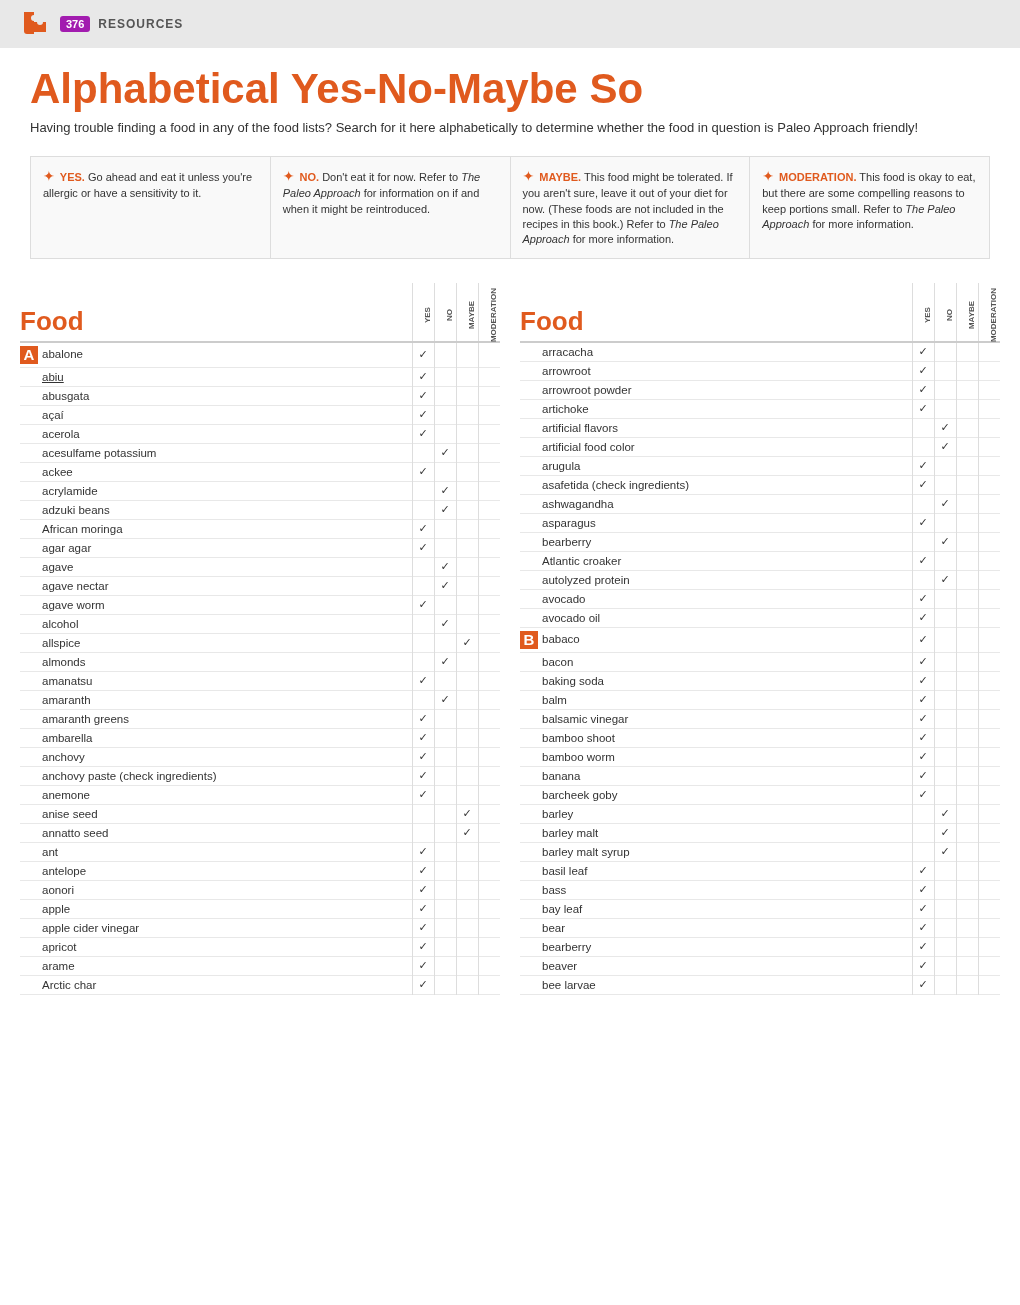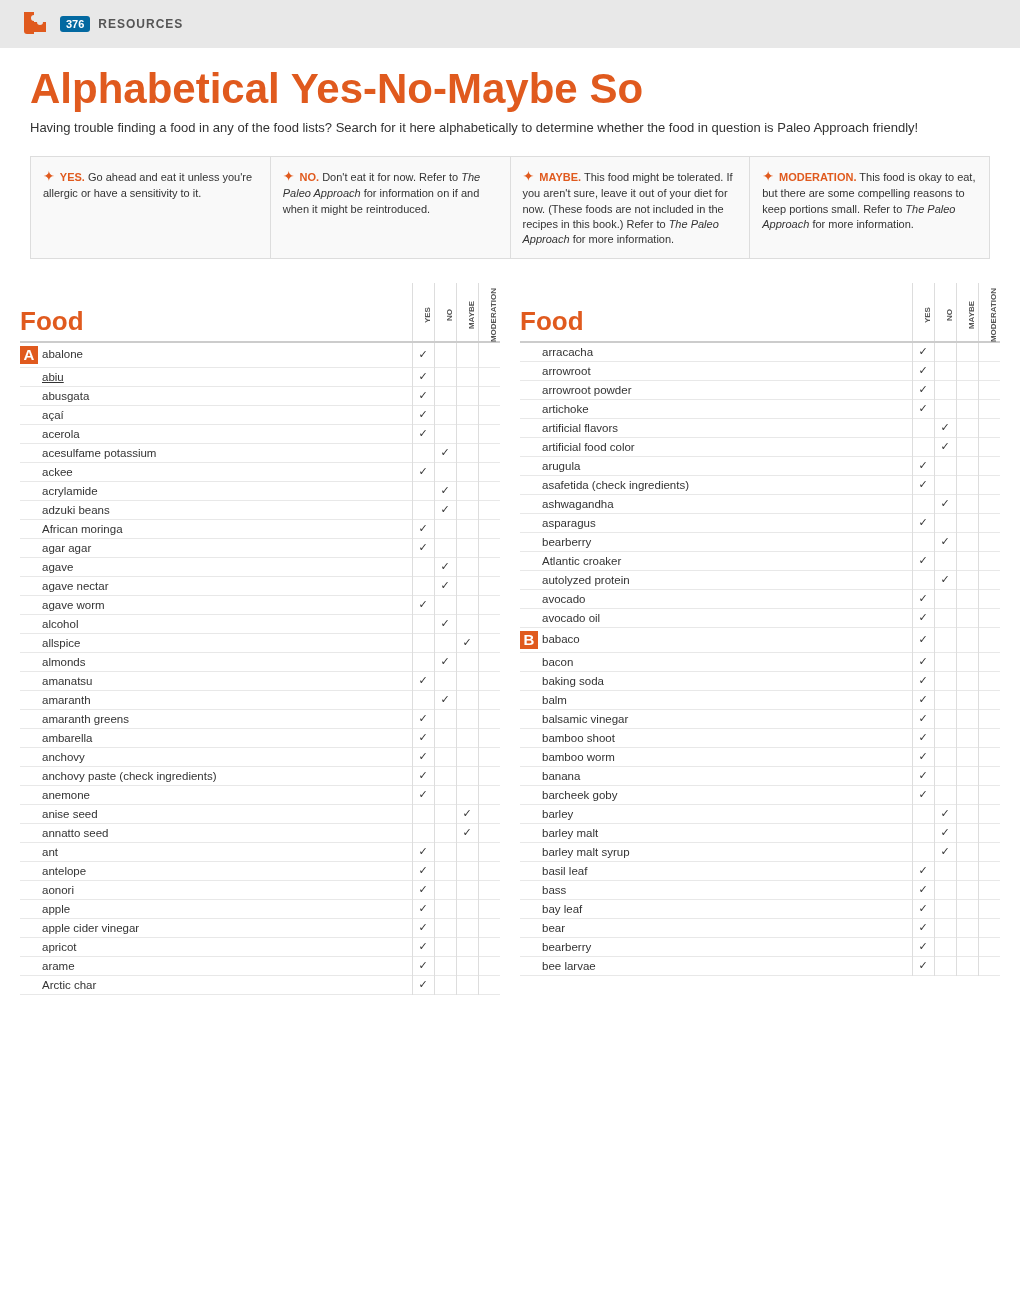--- a/index.html
+++ b/index.html
@@ -14,21 +14,21 @@
 
     
     .header-bar {
       background: #e8e8e8;
       padding: 8px 20px;
       display: flex;
       align-items: center;
       gap: 8px;
     }
     .page-number {
-      background: #0369a1;
+      background: #a21caf;
       color: #fff;
       font-size: 11px;
       font-weight: bold;
       padding: 2px 6px;
       border-radius: 3px;
     }
     .resources-label {
       font-size: 12px;
       color: #555;
       font-weight: bold;
@@ -683,20 +683,27 @@
             <td class="check-cell"></td>
           </tr>
           <tr>
             <td class="food-name" style="padding-left:22px;">bearberry</td>
             <td class="check-cell">✓</td>
             <td class="check-cell"></td>
             <td class="check-cell"></td>
             <td class="check-cell"></td>
           </tr>
           <tr>
+            <td class="food-name" style="padding-left:22px;">beaver</td>
+            <td class="check-cell">✓</td>
+            <td class="check-cell"></td>
+            <td class="check-cell"></td>
+            <td class="check-cell"></td>
+          </tr>
+          <tr>
             <td class="food-name" style="padding-left:22px;">bee larvae</td>
             <td class="check-cell">✓</td>
             <td class="check-cell"></td>
             <td class="check-cell"></td>
             <td class="check-cell"></td>
           </tr>
         </tbody>
     </table>
   </div>
 

